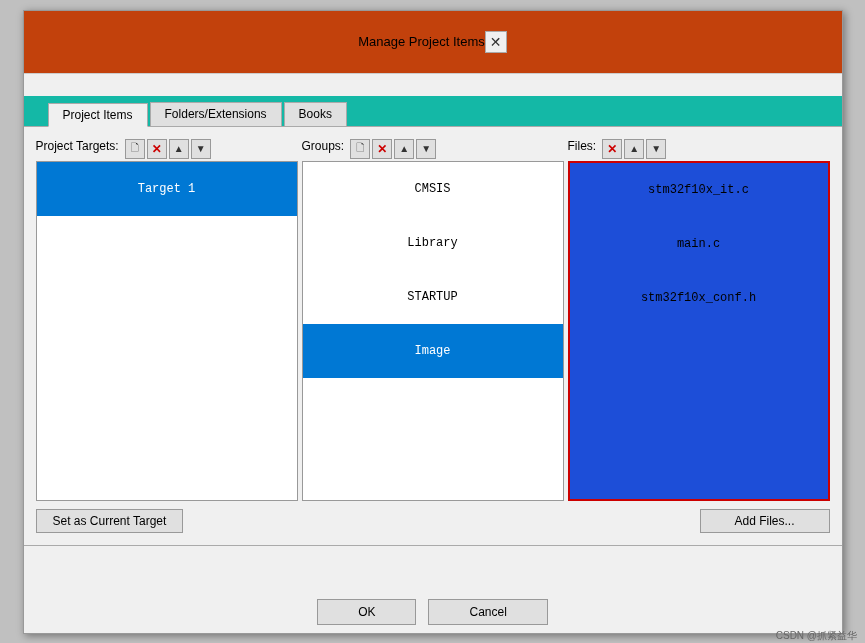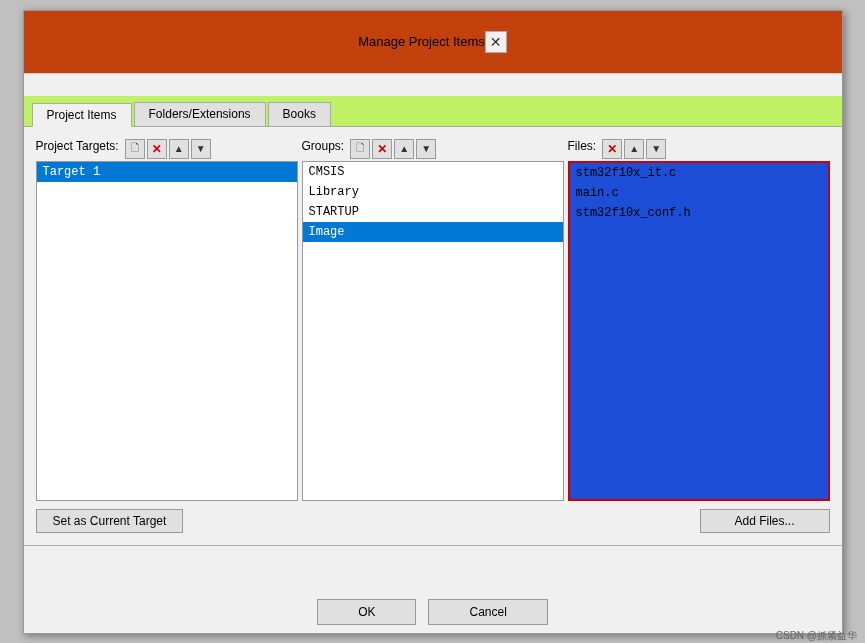--- a/index.html
+++ b/index.html
@@ -39,22 +39,22 @@
       border: 1px solid #aaa;
       cursor: pointer;
       display: flex;
       align-items: center;
       justify-content: center;
       font-size: 14px;
       color: #333;
     }
     .tabs {
       display: flex;
-      padding: 6px 8px 0;
-      background: #bef264;
+      padding: 6px 24px 0;
+      background: #14b8a6;
       border-bottom: 1px solid #aaa;
       margin-top: 22px;
     }
     .tab {
       padding: 4px 14px;
       border: 1px solid #aaa;
       border-bottom: none;
       background: #e0e0e0;
       cursor: pointer;
       margin-right: 2px;
@@ -106,24 +106,25 @@
     }
     .toolbar-btn.delete { color: #cc0000; font-weight: bold; font-size: 12px; }
     .list-box {
       flex: 1;
       background: white;
       border: 1px solid #999;
       overflow-y: auto;
       min-height: 340px;
     }
     .list-item {
-      padding: 3px 6px;
+      padding: 20px 6px;
       cursor: pointer;
       font-size: 12px;
       font-family: "Courier New", monospace;
+      text-align: center;
     }
     .list-item.selected {
       background: #0078d4;
       color: white;
     }
     .files-list-box {
       flex: 1;
       background: #1d4ed8;
       border: 2px solid #cc0000;
       overflow-y: auto;

